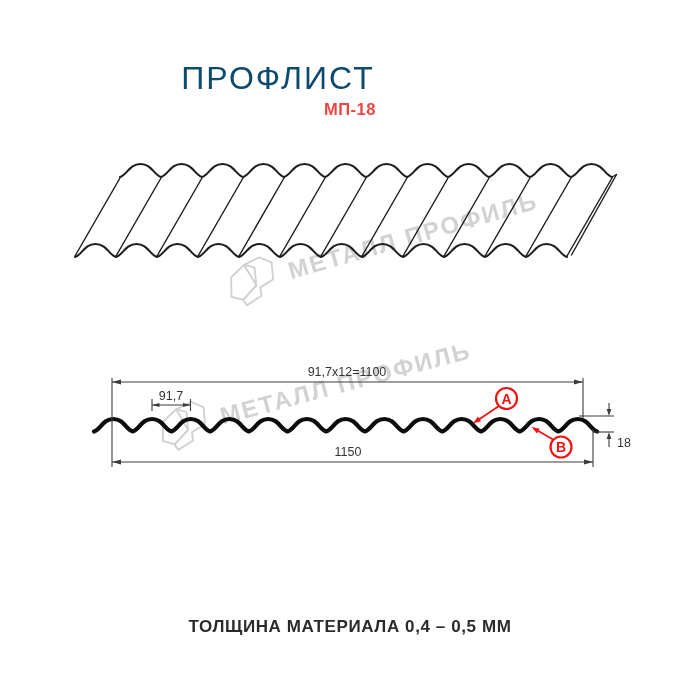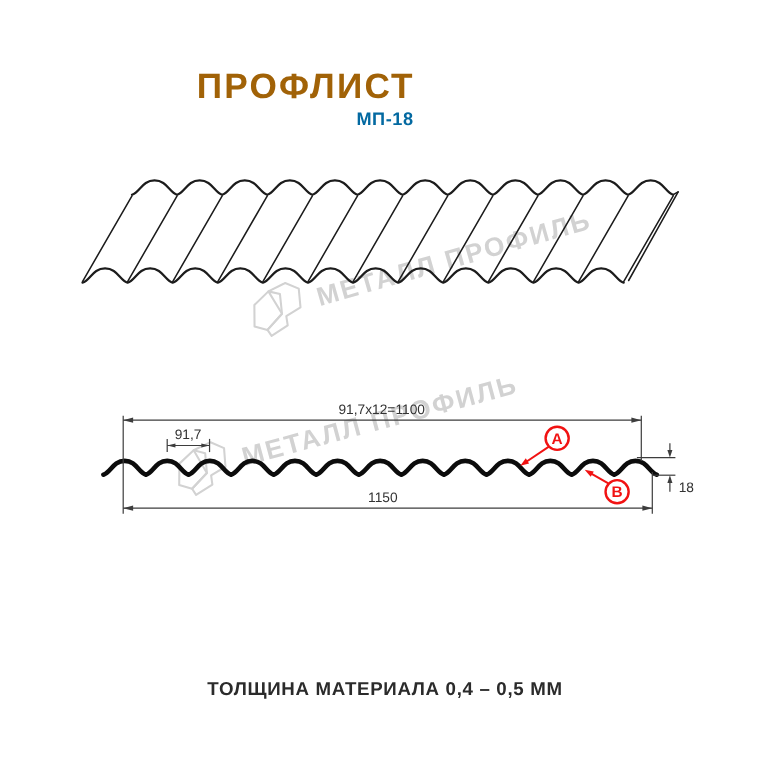--- a/index.html
+++ b/index.html
@@ -1,21 +1,21 @@
 <!DOCTYPE html>
 <html><head>
 <meta charset="utf-8">
 <style>
   html,body{margin:0;padding:0;background:#fff;}
   .page{position:relative;width:700px;height:700px;background:#ffffff;overflow:hidden;
         font-family:"Liberation Sans",sans-serif;}
   .title{position:absolute;top:60px;left:0;width:556px;text-align:center;
-         font-size:32px;font-weight:700;letter-spacing:2px;color:#a16207;}
+         font-size:32px;font-weight:400;letter-spacing:2px;color:#0c4a6e;}
   .subtitle{position:absolute;top:100px;left:0;width:700px;text-align:center;
-         font-size:16.5px;font-weight:600;letter-spacing:0.5px;color:#0369a1;}
+         font-size:16.5px;font-weight:600;letter-spacing:0.5px;color:#ef4444;}
   .footer{position:absolute;top:617px;left:0;width:700px;text-align:center;
          font-size:17px;font-weight:600;letter-spacing:0.6px;color:#2b2b2b;}
   .wm{position:absolute;display:flex;align-items:center;gap:9px;color:#d2d2d2;
       transform-origin:0 0;white-space:nowrap;z-index:0;}
   .wm .wm-text{font-size:24px;font-weight:700;letter-spacing:2px;color:#d2d2d2;}
   .wm1{left:218px;top:268px;transform:rotate(-16deg);}
   .wm2{left:150px;top:412px;transform:rotate(-15deg);}
   svg.draw{position:absolute;left:0;top:0;z-index:1;}
   .dimtext{font-size:12.5px;fill:#333;font-family:"Liberation Sans",sans-serif;}
   .redletter{font-size:14px;font-weight:700;fill:#f11212;font-family:"Liberation Sans",sans-serif;}

